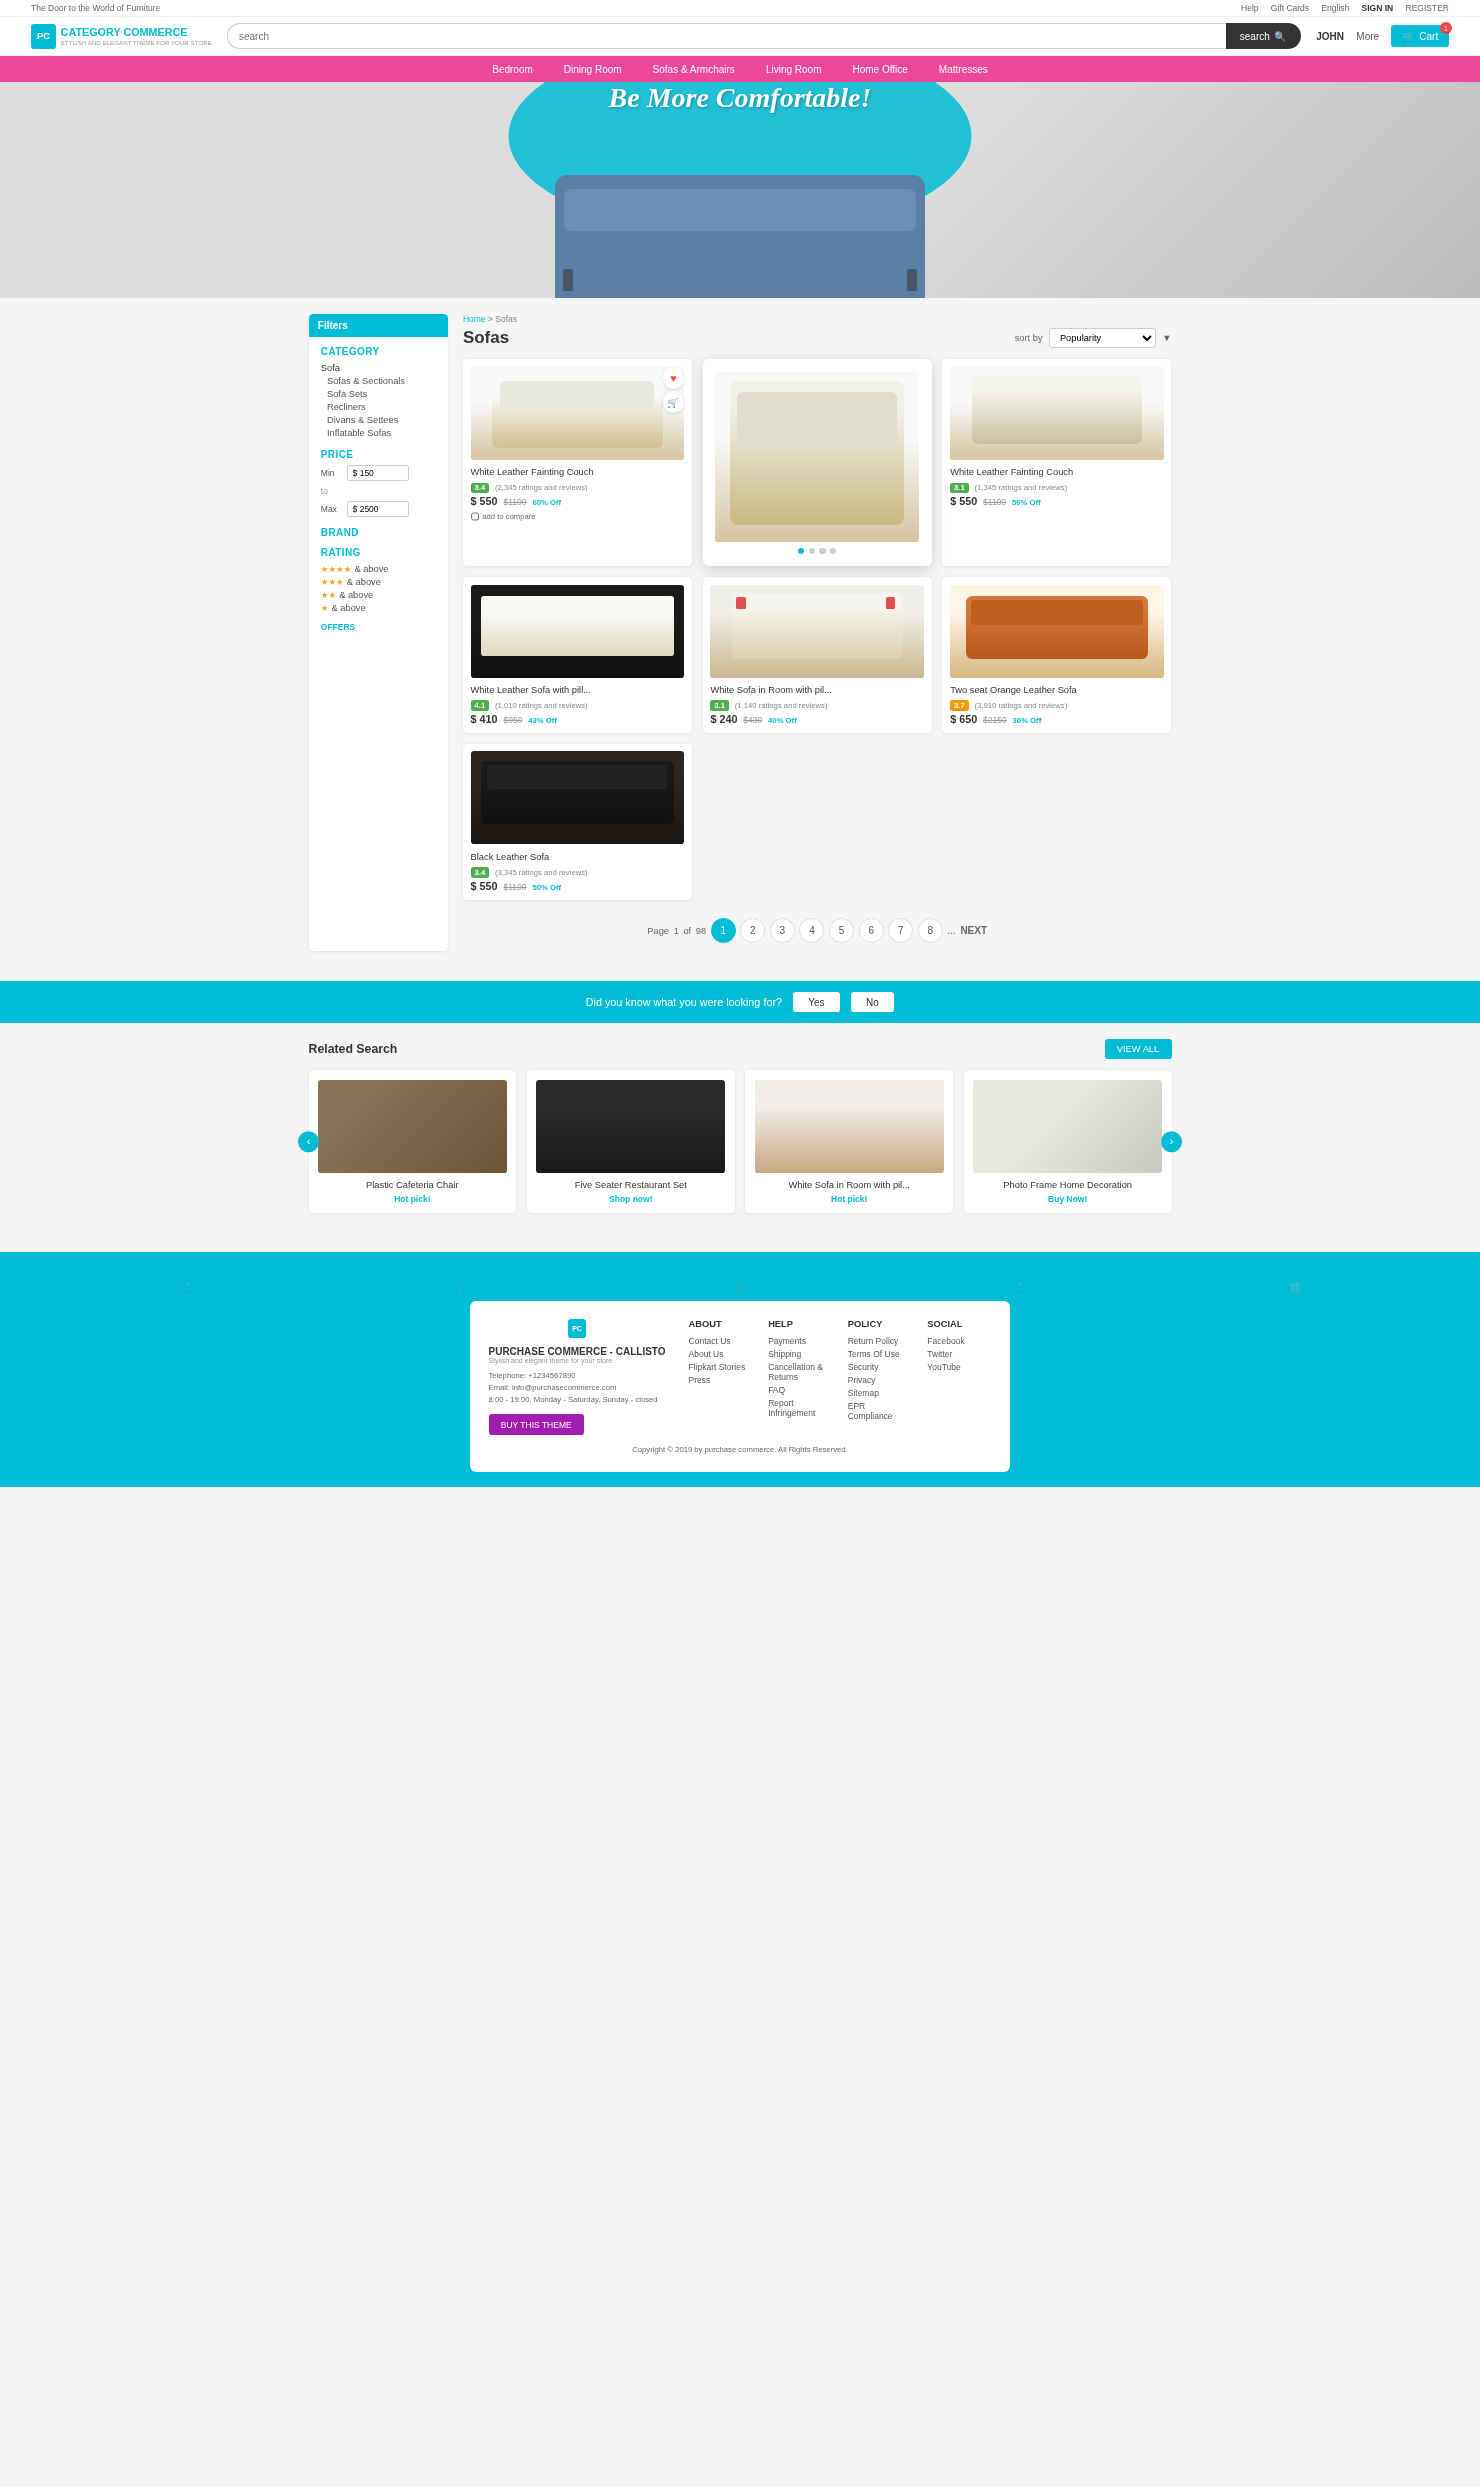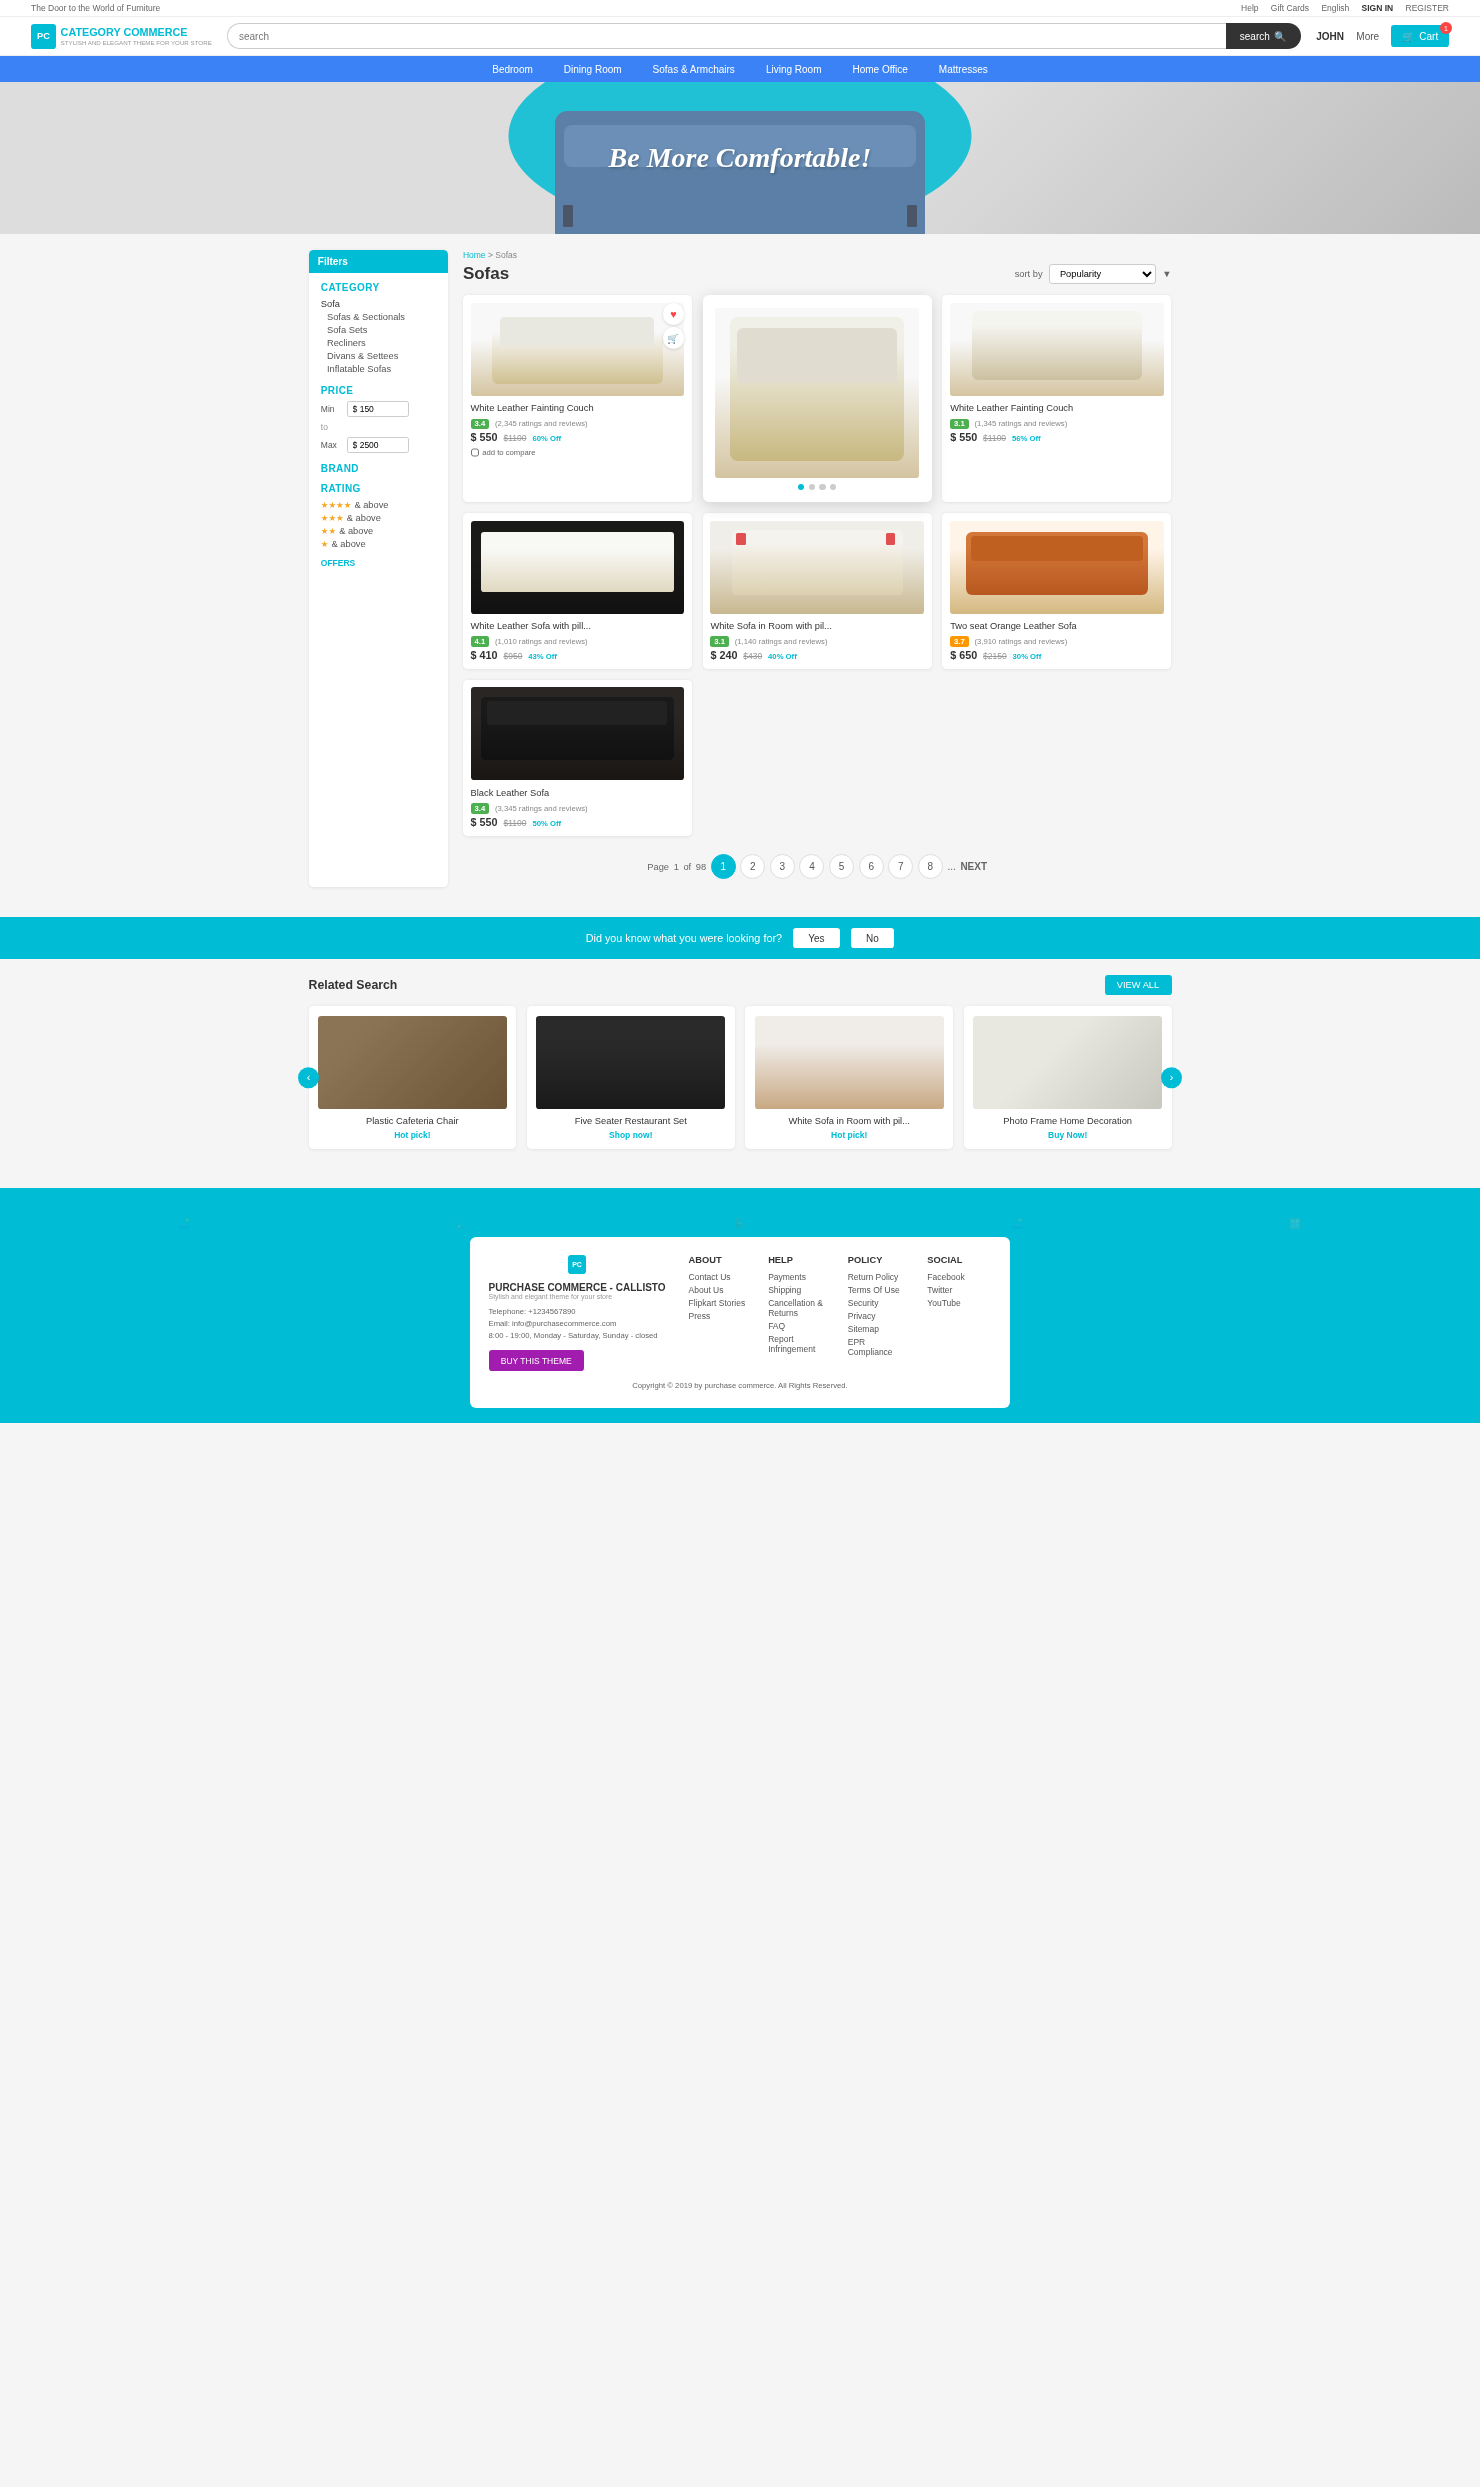--- a/index.html
+++ b/index.html
@@ -20,25 +20,25 @@
     .search-bar { flex: 1; display: flex; }
     .search-bar input { flex: 1; border: 0.8px solid #ccc; border-right: none; padding: 6.2px 10.8px; border-radius: 15.4px 0 0 15.4px; outline: none; font-size: 10px; }
     .search-bar button { background: #333; color: #fff; border: none; padding: 6.2px 14px; border-radius: 0 15.4px 15.4px 0; cursor: pointer; font-size: 10px; display: flex; align-items: center; gap: 4.6px; }
     .header-right { display: flex; align-items: center; gap: 12.3px; }
     .header-user { font-weight: bold; color: #333; font-size: 10px; }
     .header-more { color: #555; font-size: 10px; cursor: pointer; }
     .cart-btn { background: #00bcd4; color: #fff; border: none; padding: 5.4px 10.8px; border-radius: 3.1px; cursor: pointer; font-size: 10px; display: flex; align-items: center; gap: 4.6px; position: relative; }
     .cart-badge { background: #ff4444; color: #fff; border-radius: 50%; width: 12.3px; height: 12.3px; font-size: 7px; display: flex; align-items: center; justify-content: center; position: absolute; top: -3.1px; right: -3.1px; }
 
     
-    .nav { background: #3b82f6; display: flex; justify-content: center; gap: 31px; padding: 7.7px 0; }
+    .nav { background: #ec4899; display: flex; justify-content: center; gap: 31px; padding: 7.7px 0; }
     .nav a { color: #fff; text-decoration: none; font-size: 10px; font-weight: 500; }
 
     
-    .hero { background: #e8e8e8; height: 152px; display: flex; align-items: center; justify-content: center; position: relative; overflow: hidden; }
+    .hero { background: #e8e8e8; height: 216px; display: flex; justify-content: center; position: relative; overflow: hidden; }
     .hero-bg { position: absolute; inset: 0; background: linear-gradient(135deg, #ddd 60%, #bbb); }
     .hero-oval { position: absolute; top: -46px; left: 50%; transform: translateX(-50%); width: 463px; height: 200px; background: #00bcd4; border-radius: 50%; opacity: 0.85; }
     .hero-text { position: relative; z-index: 2; text-align: center; }
     .hero-text h1 { font-family: Georgia, serif; font-size: 28px; color: #fff; font-style: italic; text-shadow: 0.8px 0.8px 3.1px rgba(0,0,0,0.3); }
 
     
     .main { display: flex; gap: 15.4px; padding: 15.4px 31px; max-width: 925px; margin: 0 auto; }
 
     
     .sidebar { width: 139px; min-width: 139px; background: #fff; border-radius: 4.6px; padding: 12.3px; box-shadow: 0 0.8px 3.1px rgba(0,0,0,0.08); }

